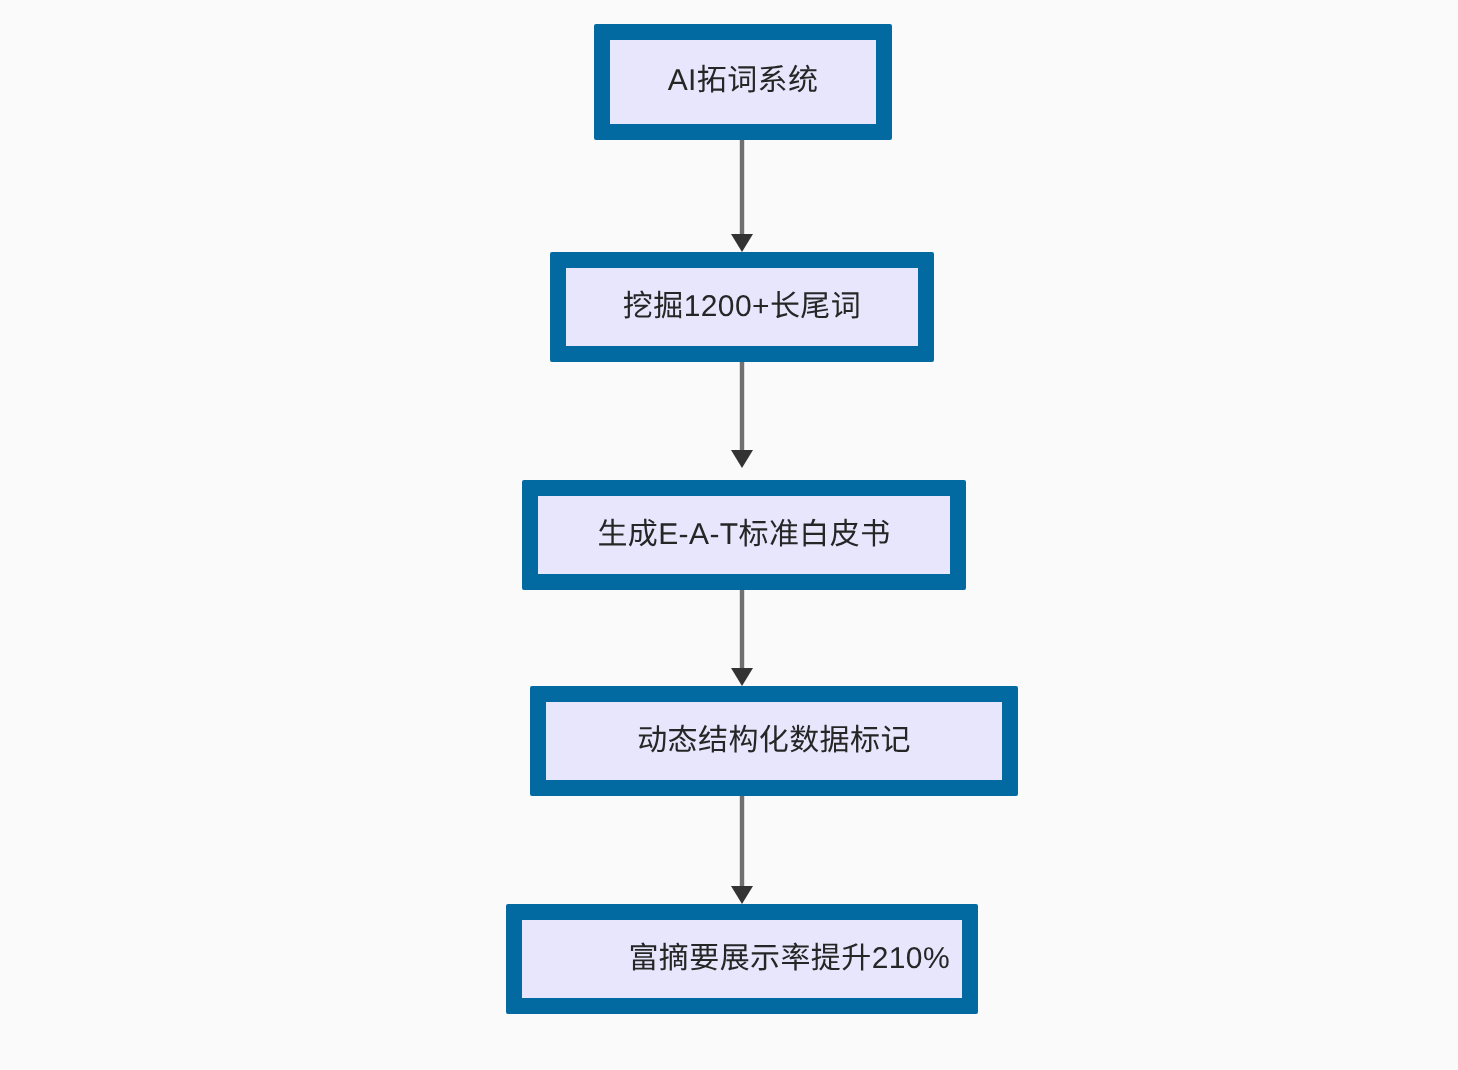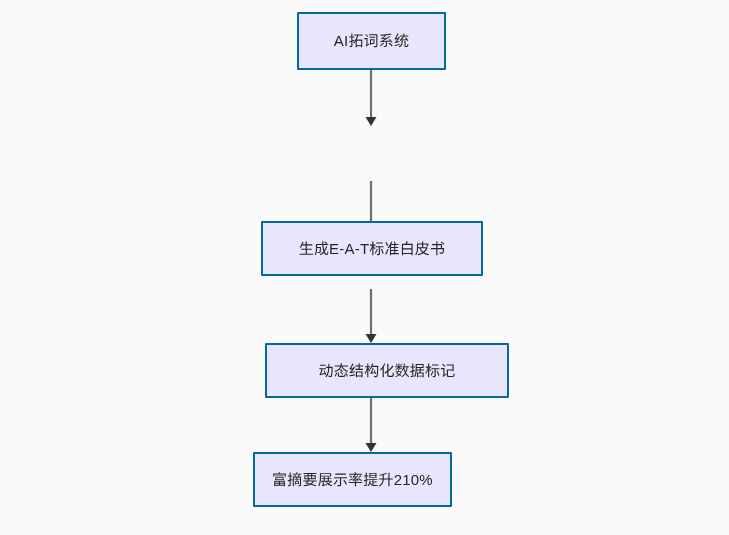--- a/index.html
+++ b/index.html
@@ -18,43 +18,43 @@
   #flow-canvas {
     position: relative;
     width: 729px;
     height: 535px;
   }
 
   .flow-node {
     position: absolute;
     box-sizing: border-box;
     background: #e8e6fc;
-    border: 2px solid #0369a1;
+    border: 8px solid #0369a1;
     border-radius: 1px;
     display: flex;
     align-items: center;
     justify-content: center;
     color: #262626;
     font-size: 15px;
     line-height: 1.2;
     letter-spacing: 0.2px;
     white-space: nowrap;
   }
 
   .flow-node .node-label {
     display: block;
     padding: 0 6px;
   }
 
   
   #node-0 { left: 297px; top: 12px;  width: 149px; height: 58px; }
   #node-1 { left: 275px; top: 126px; width: 192px; height: 55px; }
-  #node-2 { left: 261px; top: 221px; width: 222px; height: 55px; }
+  #node-2 { left: 261px; top: 240px; width: 222px; height: 55px; }
   #node-3 { left: 265px; top: 343px; width: 244px; height: 55px; }
-  #node-4 { left: 253px; top: 452px; width: 199px; height: 55px; }
+  #node-4 { left: 253px; top: 452px; width: 236px; height: 55px; justify-content: flex-end; }
 
   .flow-edge {
     position: absolute;
     left: 0;
     top: 0;
     width: 729px;
     height: 535px;
     pointer-events: none;
     overflow: visible;
   }
@@ -89,20 +89,23 @@
     <g>
       <line class="edge-line" x1="371" y1="398" x2="371" y2="444"></line>
       <polygon class="edge-head" points="365.5,443 376.5,443 371,452"></polygon>
     </g>
   </svg>
 
   <div class="flow-node" id="node-0">
     <span class="node-label">AI拓词系统</span>
   </div>
 
+  <div class="flow-node" id="node-1">
+    <span class="node-label">挖掘1200+长尾词</span>
+  </div>
 
   <div class="flow-node" id="node-2">
     <span class="node-label">生成E-A-T标准白皮书</span>
   </div>
 
   <div class="flow-node" id="node-3">
     <span class="node-label">动态结构化数据标记</span>
   </div>
 
   <div class="flow-node" id="node-4">

